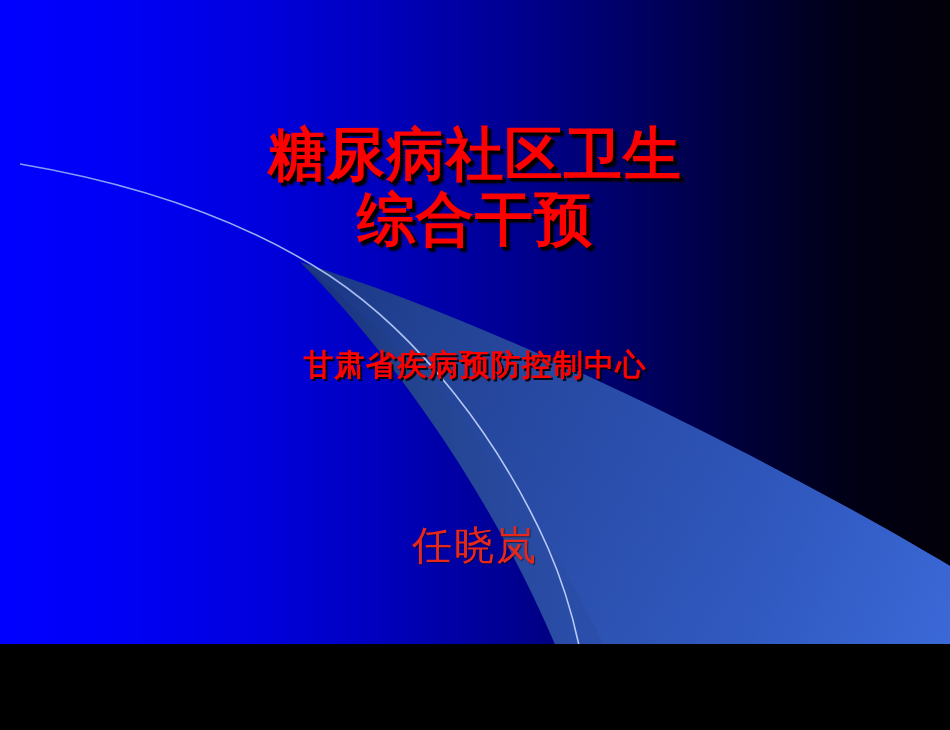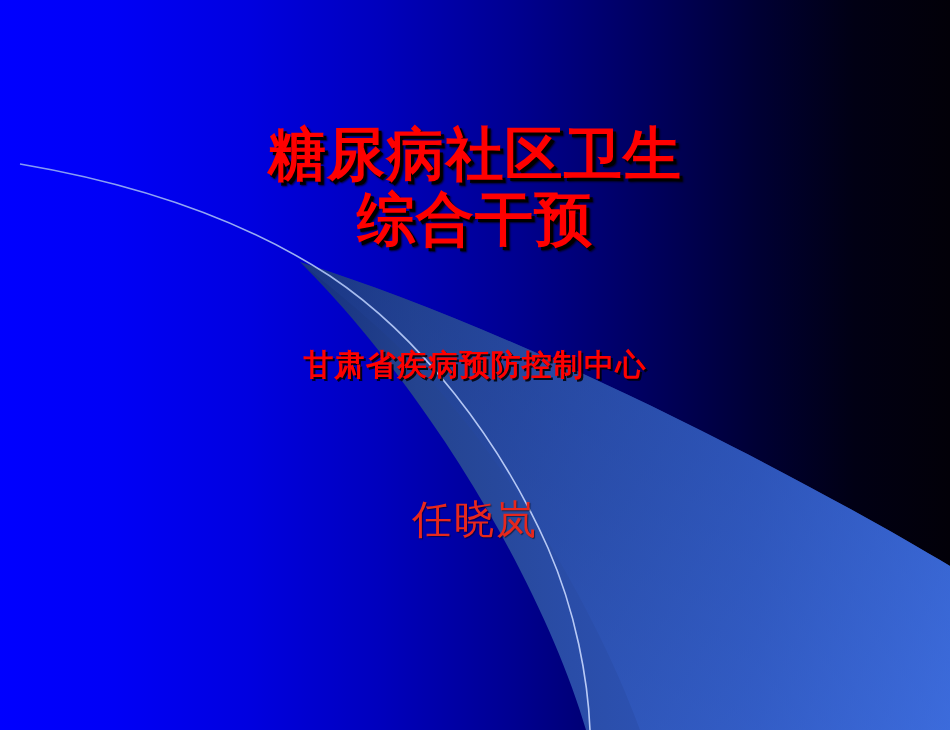--- a/index.html
+++ b/index.html
@@ -8,21 +8,21 @@
     padding: 0;
     background: #000;
   }
   body {
     font-family: "DejaVu Serif", serif;
   }
 
   #slide {
     position: relative;
     width: 950px;
-    height: 730px;
+    height: 644px;
     overflow: hidden;
     
     background: linear-gradient(to right,
         #0000ff 0%,
         #0000f6 12%,
         #0000e0 26%,
         #0000bd 40%,
         #000091 54%,
         #00005f 68%,
         #000033 80%,
@@ -66,21 +66,21 @@
 
   #org-text {
     top: 348px;
     font-size: 30px;
     font-weight: bold;
     letter-spacing: 0.04em;
     text-shadow: 2px 2px 0 rgba(0,0,0,0.85);
   }
 
   #author-text {
-    top: 497px;
+    top: 523px;
     font-size: 40px;
     font-weight: normal;
     color: #e8271c;
     letter-spacing: 0.05em;
     text-shadow: 1px 1px 1px rgba(0,0,0,0.5);
   }
 </style>
 </head>
 <body>
 

